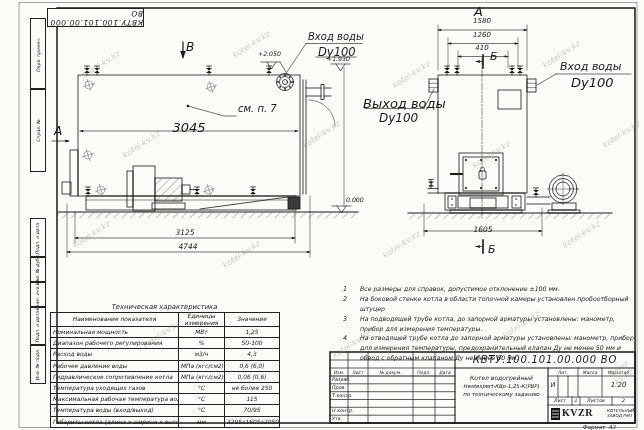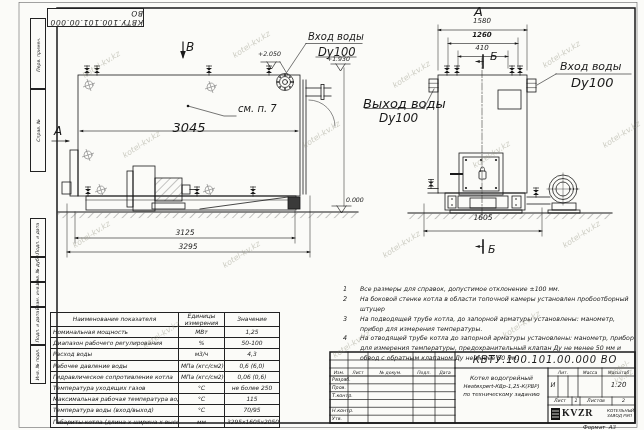--- a/index.html
+++ b/index.html
@@ -307,34 +307,34 @@
 
 <div id="stamp">
       <span>КВТУ.100.101.00.000 ВО</span>
     </div>
 
 <div class="t" style="left:186px;top:40px;font-size:12px;">В</div>
 <div class="t" style="left:54px;top:124px;font-size:12px;">А</div>
 <div class="t" style="left:238px;top:103px;font-size:10px;">см. п. 7</div>
 <div class="t tc" style="left:159px;top:120px;width:60px;font-size:13px;">3045</div>
 <div class="t tc" style="left:155px;top:228px;width:60px;font-size:7.5px;">3125</div>
-<div class="t tc" style="left:158px;top:242px;width:60px;font-size:7.5px;">3295</div>
+<div class="t tc" style="left:158px;top:242px;width:60px;font-size:7.5px;">4744</div>
 <div class="t" style="left:258px;top:50px;font-size:6.2px;">+2.050</div>
 <div class="t" style="left:327px;top:54.5px;font-size:6.2px;">+1.930</div>
 <div class="t" style="left:346px;top:196px;font-size:6.2px;">0.000</div>
 <div class="t" style="left:308px;top:31px;font-size:10px;">Вход воды</div>
 <div class="t" style="left:318px;top:45px;font-size:11.5px;">Dy100</div>
 
 <div class="t" style="left:474px;top:4px;font-size:13px;">А</div>
 <div class="t tc" style="left:452px;top:17px;width:60px;font-size:7px;">1580</div>
-<div class="t tc" style="left:452px;top:30.5px;width:60px;font-size:7px;font-weight:bold;">1260</div>
+<div class="t tc" style="left:452px;top:30.5px;width:60px;font-size:7px;">1260</div>
 <div class="t tc" style="left:452px;top:43.5px;width:60px;font-size:7px;">410</div>
 <div class="t" style="left:490px;top:50px;font-size:11px;">Б</div>
 <div class="t" style="left:488px;top:243px;font-size:11px;">Б</div>
-<div class="t tc" style="left:455px;top:213px;width:56px;font-size:7.5px;">1605</div>
+<div class="t tc" style="left:455px;top:225px;width:56px;font-size:7.5px;">1605</div>
 <div class="t" style="left:560px;top:60px;font-size:11px;">Вход воды</div>
 <div class="t" style="left:571px;top:75px;font-size:13px;">Dy100</div>
 <div class="t" style="left:363px;top:96px;font-size:13px;">Выход воды</div>
 <div class="t" style="left:379px;top:111px;font-size:12px;">Dy100</div>
 
 <div id="notes">
       <div class="note">
         <span class="nnum">1</span>
         <span class="ntext">Все размеры для справок, допустимое отклонение ±100 мм.</span>
       </div>
@@ -345,20 +345,21 @@
       <div class="note">
         <span class="nnum">3</span>
         <span class="ntext">На подводящей трубе котла, до запорной арматуры установлены: манометр, прибор для измерения температуры.</span>
       </div>
       <div class="note">
         <span class="nnum">4</span>
         <span class="ntext">На отводящей трубе котла до запорной арматуры установлены: манометр, прибор для измерения температуры, предохранительный клапан Ду не менее 50 мм и обвод с обратным клапаном Ду не менее 50 мм.</span>
       </div>
     </div>
 
+<div class="t tc" id="spec-title">Техническая характеристика</div>
 <table id="spec">
   <colgroup>
         <col style="width:128px">
         <col style="width:46px">
         <col style="width:55px">
       </colgroup>
   <thead>
     <tr>
       <th>Наименование показателя</th>
       <th>Единицы измерения</th>

